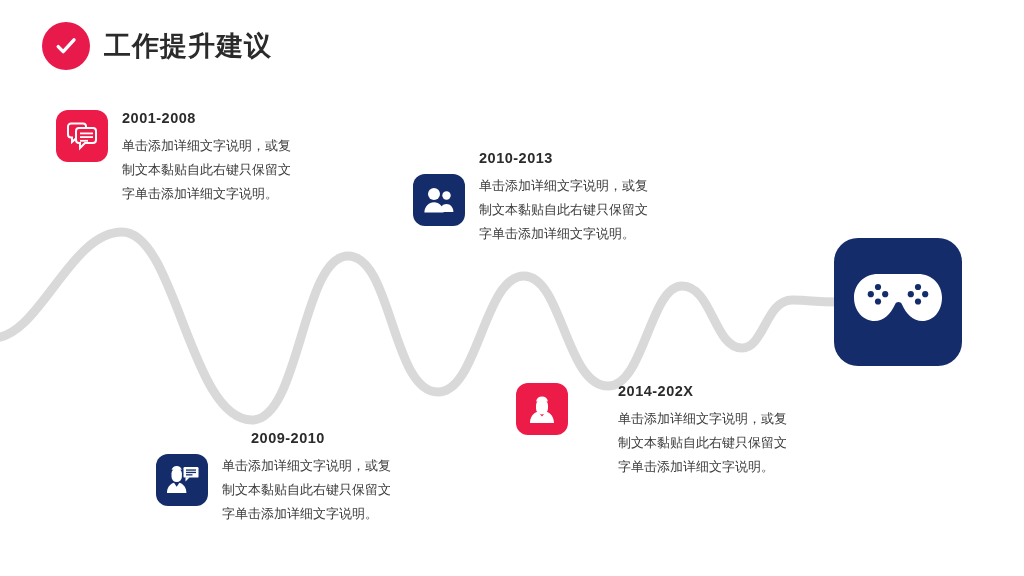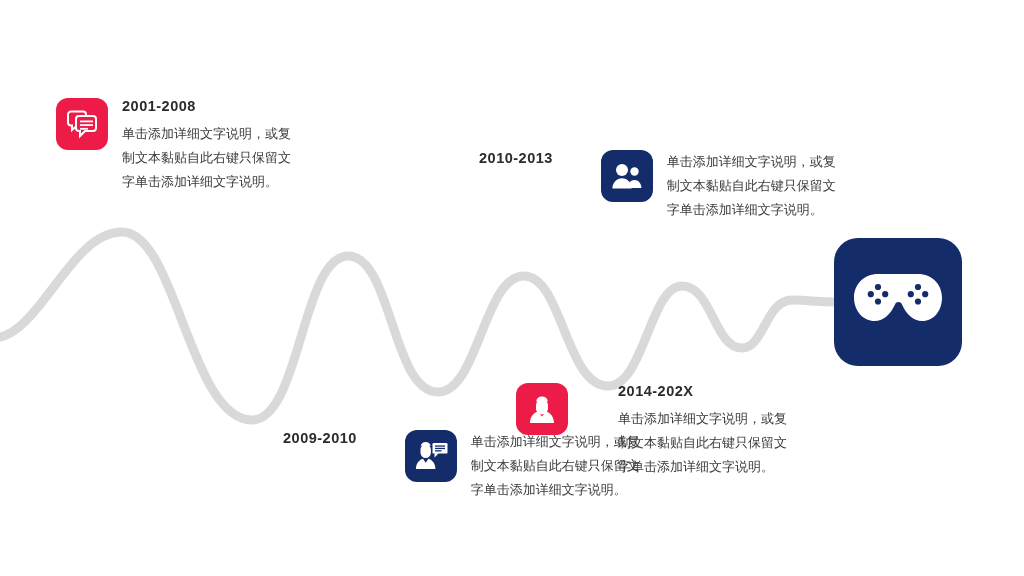--- a/index.html
+++ b/index.html
@@ -57,44 +57,52 @@
     margin-bottom:8px;
   }
   .item-desc {
     font-size:13px;
     color:#3a3a3a;
     line-height:1.85;
     width:178px;
   }
 
   
-  #item-1 { left:56px;  top:98px; }
+  #item-1 { left:56px;  top:110px; }
   #item-2 { left:413px; top:150px; }
-  #item-3 { left:188px; top:430px; }
+  #item-3 { left:156px; top:430px; }
   #item-4 { left:516px; top:383px;gap:36px; }
 
   
   .title-above .item-title { margin-left:0; }
-  .title-above { flex-direction:row;gap:48px; }
+  .title-above { flex-direction:column; }
   .title-above .row { display:flex; align-items:flex-start; }
 
   
   #gamepad-tile {
     position:absolute; left:834px; top:238px;
     width:128px; height:128px;
     border-radius:24px;
     background:#152c6b;
     display:flex; align-items:center; justify-content:center;
   }
 </style>
 </head>
 <body>
 
 <div class="slide">
 
+  <div class="header">
+    <div class="check-badge">
+      <svg width="28" height="28" viewBox="0 0 28 28" aria-hidden="true">
+        <path d="M6.2 14.6 L11.2 19.6 L22 7.8" fill="none" stroke="#ffffff" stroke-width="3.4" stroke-linecap="round" stroke-linejoin="round"></path>
+      </svg>
+    </div>
+    <div class="slide-title">工作提升建议</div>
+  </div>
 
   <div class="wave-layer">
     <svg width="1024" height="576" viewBox="0 0 1024 576" aria-hidden="true">
       <path id="wave-path" d="M -6 338
                C 40 336, 70 232, 122 232
                C 176 232, 190 420, 252 420
                C 300 420, 302 256, 348 256
                C 392 256, 392 392, 438 392
                C 478 392, 484 276, 524 276
                C 562 276, 566 386, 608 386

